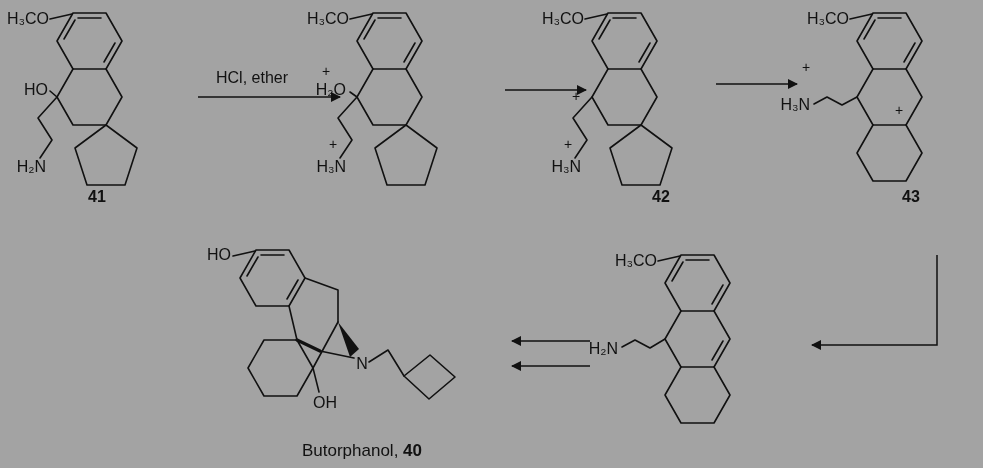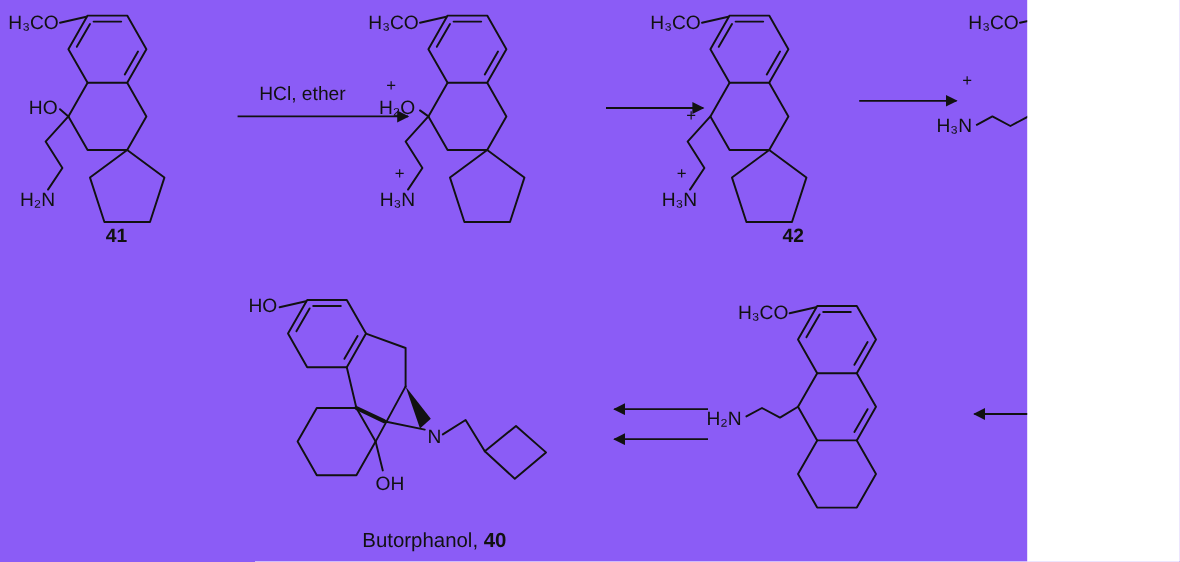--- a/index.html
+++ b/index.html
@@ -1,16 +1,16 @@
 <!DOCTYPE html>
 <html><head>
 <meta charset="utf-8">
 <style>
   html,body { margin:0; padding:0; background:#fff; }
-  .canvas { position:relative; width:856px; height:468px; background:#8b5cf6; overflow:hidden; }
+  .canvas { position:relative; width:983px; height:468px; background:#a3a3a3; overflow:hidden; }
   svg { display:block; }
   svg text { font-family:"Liberation Sans","DejaVu Sans",sans-serif; font-size:16px; fill:#111; }
   .skel path, .skel line, .skel polyline { fill:none; stroke:#111; stroke-width:1.6; stroke-linecap:round; stroke-linejoin:round; }
   .plus { font-size:14px; }
   .num  { font-weight:bold; }
   .reagent { font-size:16px; }
   .caption { font-size:17px; }
   .wedge { fill:#111; stroke:none; }
   .bold-bond { stroke-width:3.4 !important; }
   .arrow { stroke:#111; stroke-width:1.5; fill:none; }

